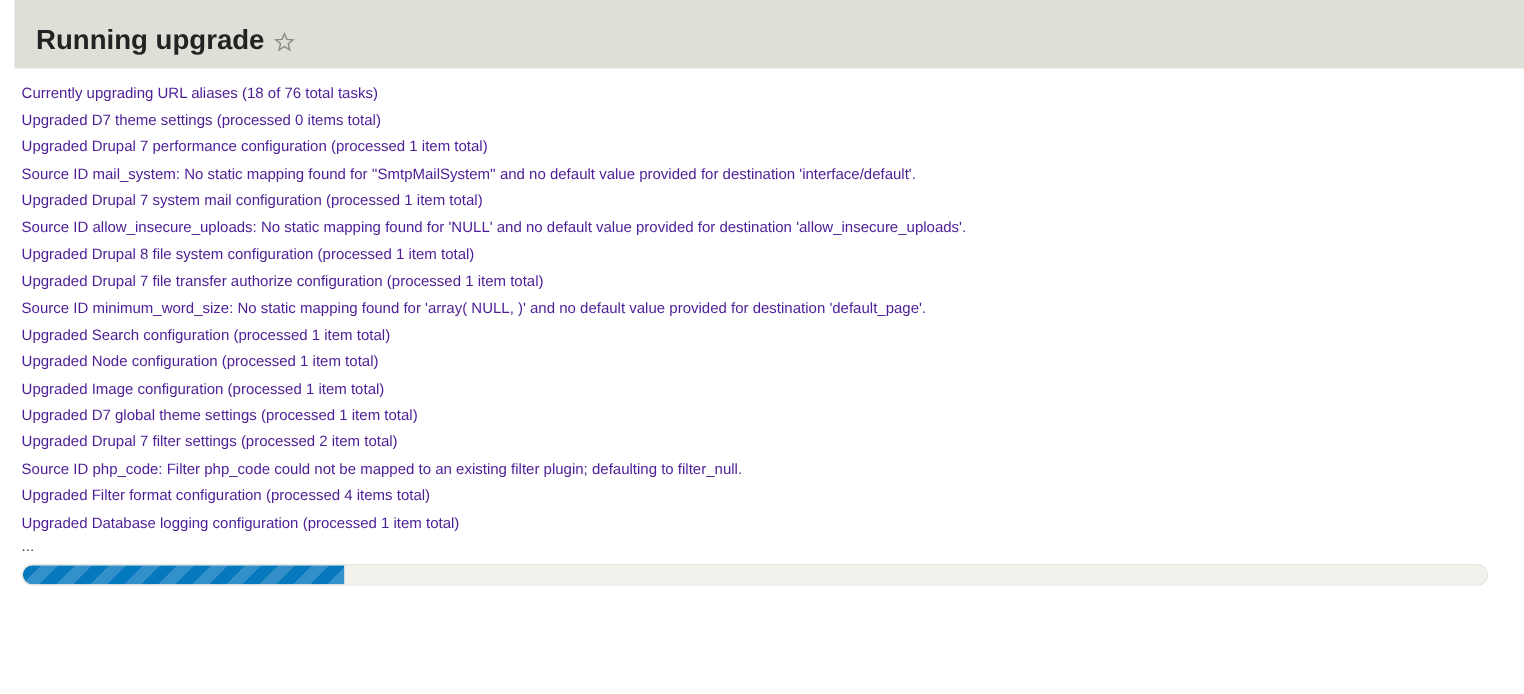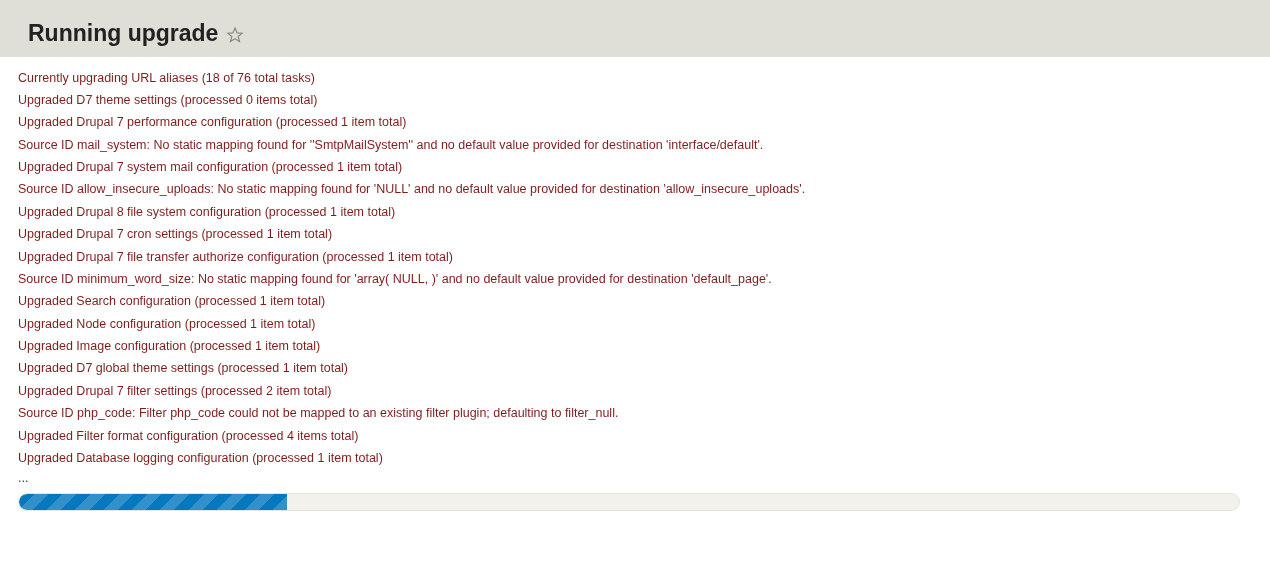--- a/index.html
+++ b/index.html
@@ -7,41 +7,42 @@
       padding: 0;
       box-sizing: border-box;
     }
     body {
       font-family: Verdana, Geneva, sans-serif;
       background: #ffffff;
       width: 1270px;
     }
     .header-bar {
       background: #dfdfd7;
-      padding: 20px 18px 10px 28px;
+      padding: 20px 18px 10px 18px;
       display: flex;
       align-items: center;
       gap: 8px;
+      margin-left: 12px;
     }
     .header-title {
       font-size: 23px;
       font-weight: bold;
       color: #222;
     }
     .star-icon {
       width: 18px;
       height: 18px;
       margin-top: 2px;
     }
     .content {
       padding: 10px 18px;
     }
     .log-line {
       font-size: 12.5px;
-      color: #7f1d1d;
+      color: #4c1d95;
       line-height: 1.55;
       padding: 1.5px 0;
     }
     .ellipsis {
       font-size: 12.5px;
       color: #3b3b3b;
       padding: 1px 0 6px 0;
     }
     .progress-wrapper {
       padding: 2px 0 0 0;
@@ -82,21 +83,20 @@
 
 <div class="content">
   <div id="log-container">
       <div class="log-line">Currently upgrading URL aliases (18 of 76 total tasks)</div>
       <div class="log-line">Upgraded D7 theme settings (processed 0 items total)</div>
       <div class="log-line">Upgraded Drupal 7 performance configuration (processed 1 item total)</div>
       <div class="log-line">Source ID mail_system: No static mapping found for ''SmtpMailSystem'' and no default value provided for destination 'interface/default'.</div>
       <div class="log-line">Upgraded Drupal 7 system mail configuration (processed 1 item total)</div>
       <div class="log-line">Source ID allow_insecure_uploads: No static mapping found for 'NULL' and no default value provided for destination 'allow_insecure_uploads'.</div>
       <div class="log-line">Upgraded Drupal 8 file system configuration (processed 1 item total)</div>
-      <div class="log-line">Upgraded Drupal 7 cron settings (processed 1 item total)</div>
       <div class="log-line">Upgraded Drupal 7 file transfer authorize configuration (processed 1 item total)</div>
       <div class="log-line">Source ID minimum_word_size: No static mapping found for 'array( NULL, )' and no default value provided for destination 'default_page'.</div>
       <div class="log-line">Upgraded Search configuration (processed 1 item total)</div>
       <div class="log-line">Upgraded Node configuration (processed 1 item total)</div>
       <div class="log-line">Upgraded Image configuration (processed 1 item total)</div>
       <div class="log-line">Upgraded D7 global theme settings (processed 1 item total)</div>
       <div class="log-line">Upgraded Drupal 7 filter settings (processed 2 item total)</div>
       <div class="log-line">Source ID php_code: Filter php_code could not be mapped to an existing filter plugin; defaulting to filter_null.</div>
       <div class="log-line">Upgraded Filter format configuration (processed 4 items total)</div>
       <div class="log-line">Upgraded Database logging configuration (processed 1 item total)</div>

